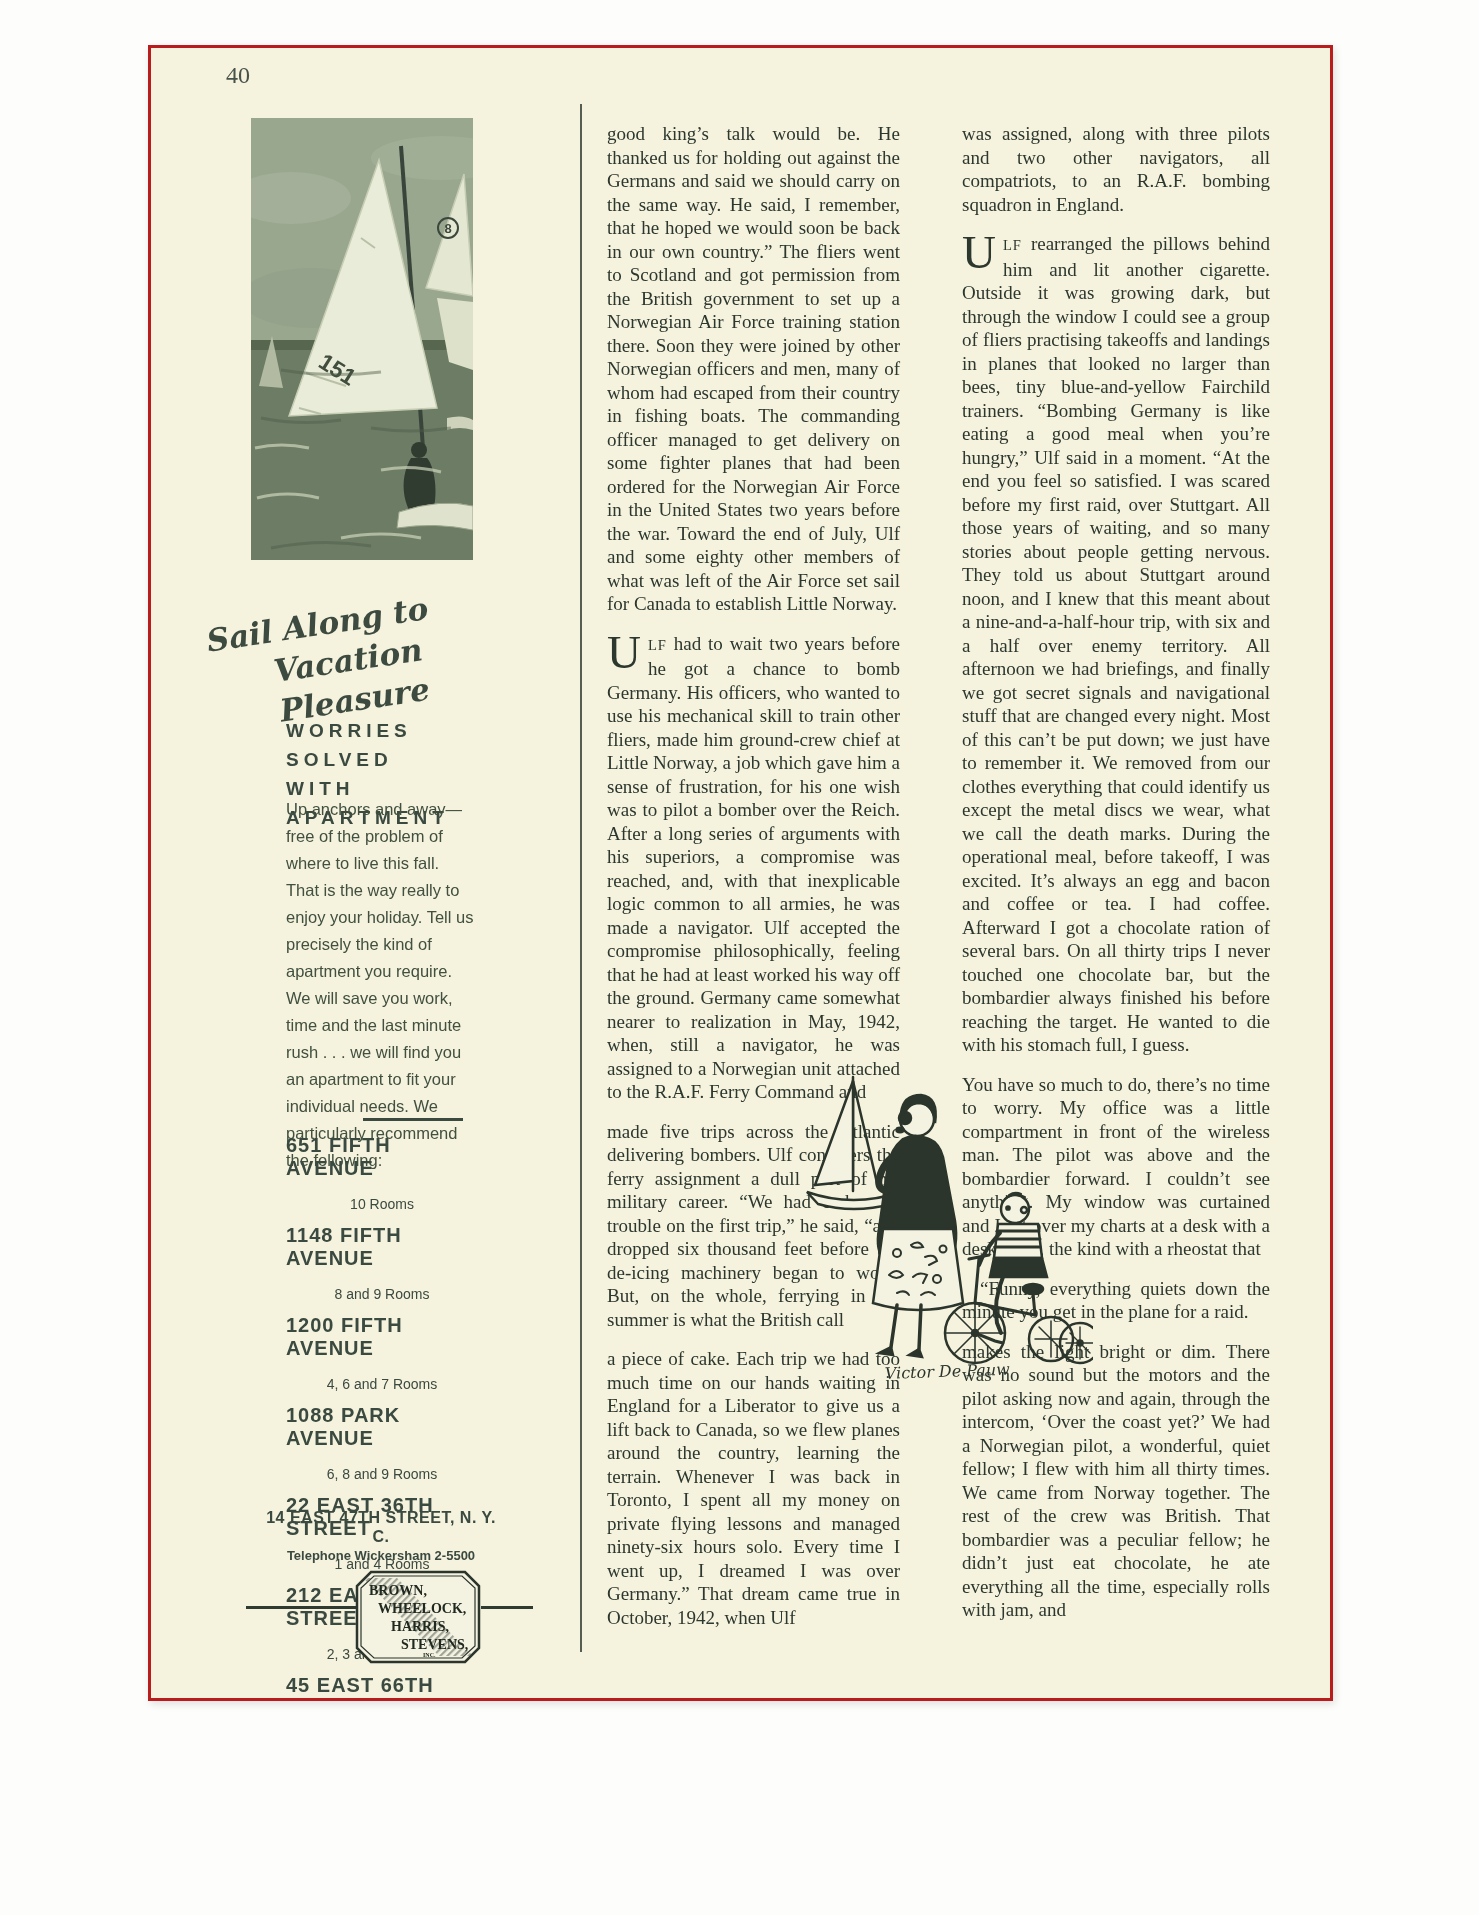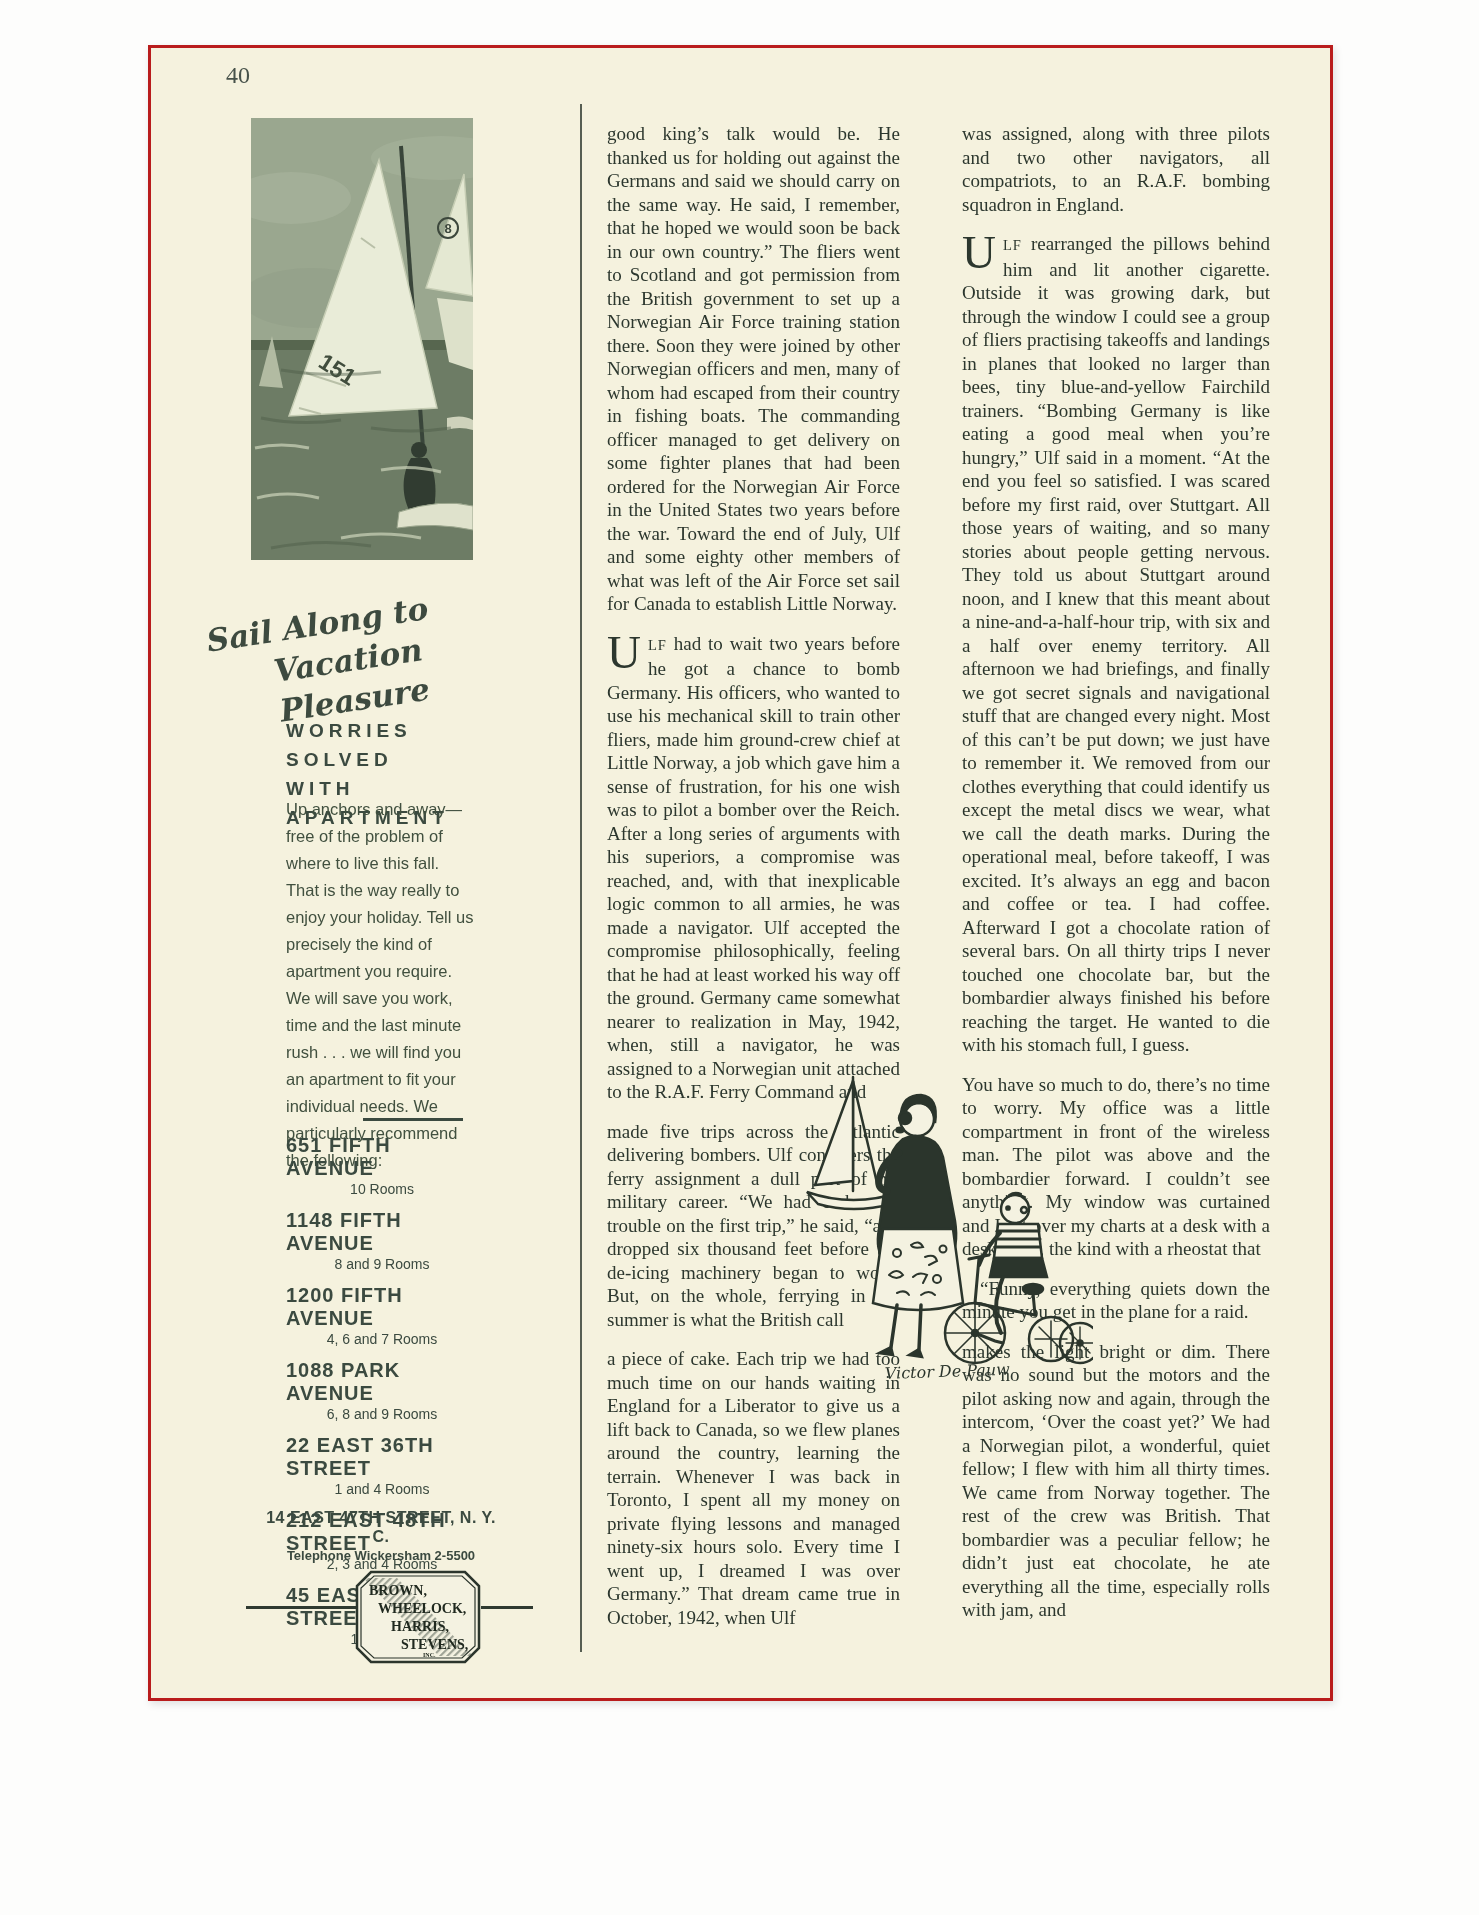--- a/index.html
+++ b/index.html
@@ -19,21 +19,21 @@
   .ad-head{position:absolute;left:135px;top:668px;width:220px;color:#3b4a40;
            font-family:"Liberation Sans",sans-serif;font-weight:bold;font-size:19px;
            letter-spacing:5px;line-height:29px;}
   .ad-body{position:absolute;left:135px;top:748px;width:190px;color:#41503f;
            font-family:"Liberation Sans",sans-serif;font-size:16.5px;line-height:27px;}
   .ad-divider{position:absolute;left:212px;top:1070px;width:100px;height:3px;background:#3b4a40;}
   .ad-listings{position:absolute;left:135px;top:1086px;width:192px;
                font-family:"Liberation Sans",sans-serif;color:#3b4a40;}
   .listing{margin-bottom:12px;}
   .listing .addr{font-weight:bold;font-size:20px;letter-spacing:1px;line-height:23px;}
-  .listing .rooms{font-size:14px;text-align:center;line-height:16px;margin-top:1px;}
+  .listing .rooms{font-size:14px;text-align:center;line-height:16px;margin-top:16px;}
   .ad-office{position:absolute;left:110px;top:1460px;width:240px;text-align:center;
              font-family:"Liberation Sans",sans-serif;font-weight:bold;color:#3b4a40;}
   .ad-office .addr{font-size:16px;letter-spacing:.5px;line-height:19px;}
   .ad-office .phone{font-size:13px;line-height:19px;}
   .logo-rule{position:absolute;height:3px;background:#2f3a30;top:1558px;}
   .logo-rule.left{left:95px;width:110px;}
   .logo-rule.right{left:330px;width:52px;}
   .ad-logo{position:absolute;left:204px;top:1522px;width:126px;height:94px;}
 
   

